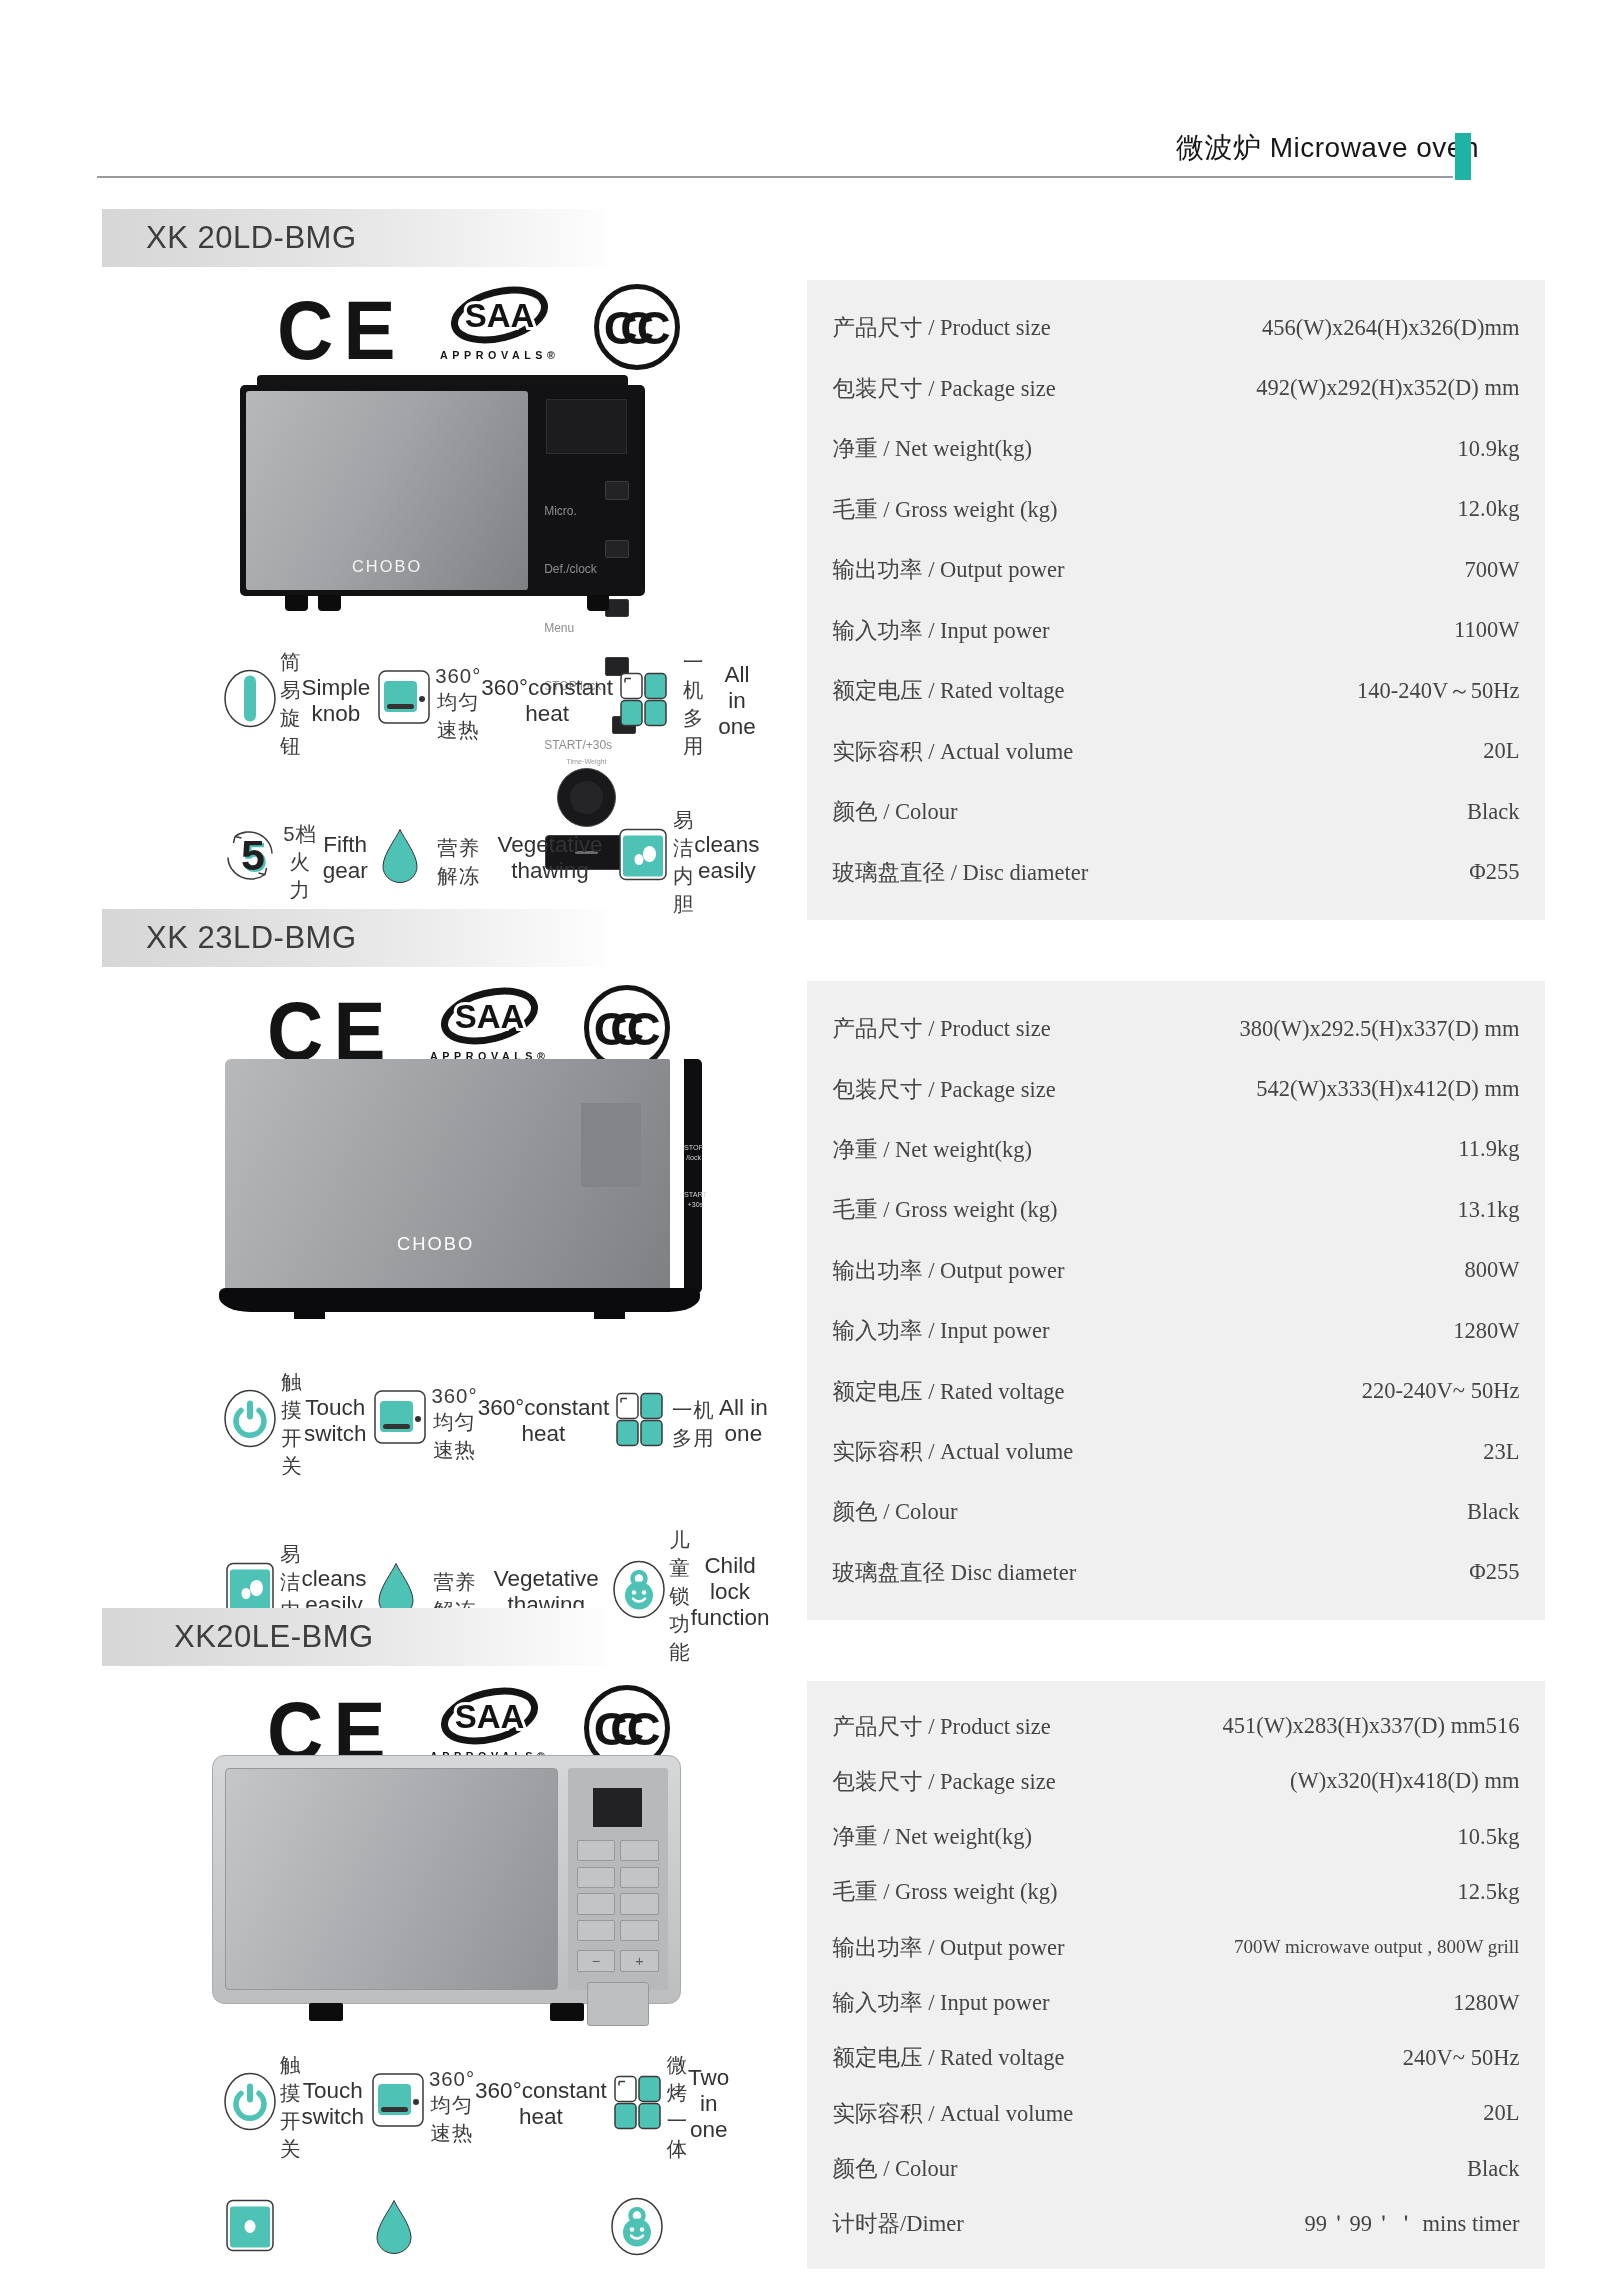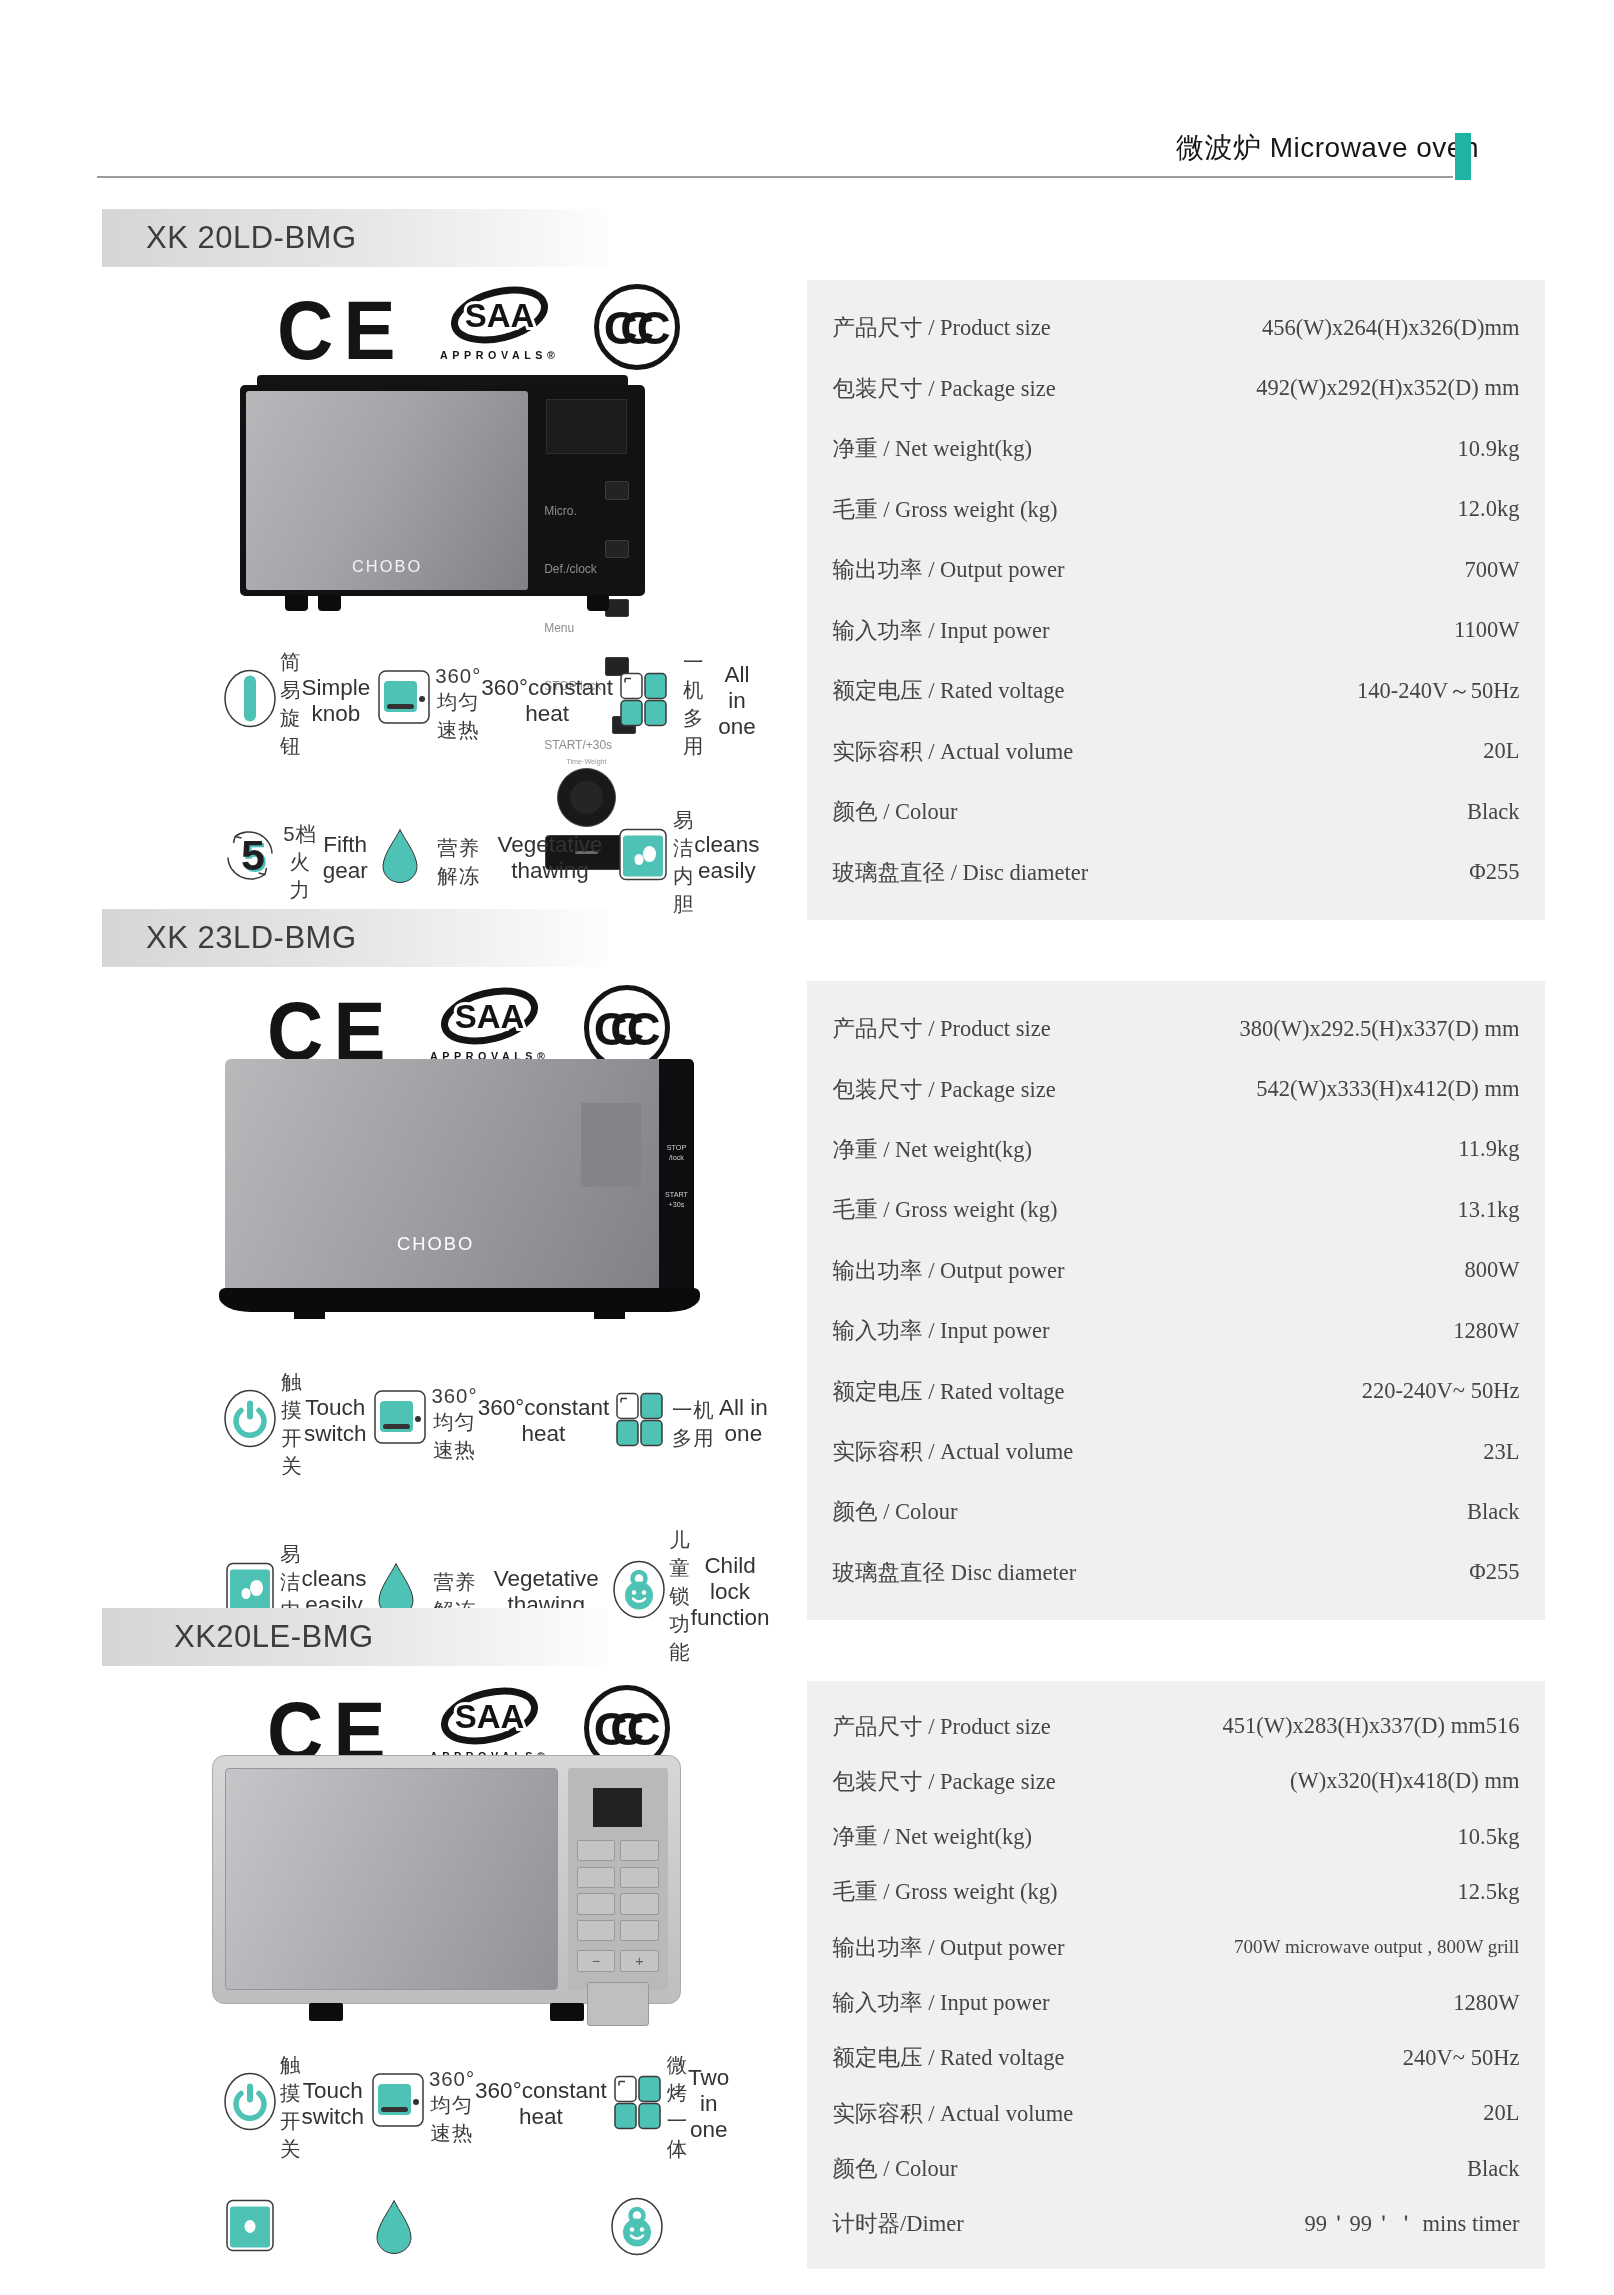--- a/index.html
+++ b/index.html
@@ -72,22 +72,22 @@
   .mw1-open::after{content:"";position:absolute;left:50%;top:50%;width:22.5px;height:3.1px;margin:-1.5px 0 0 -11.2px;
     background:#6a6a6c;border-radius:1.5px;}
   .mw1 .foot{position:absolute;bottom:0;width:22.5px;height:16.4px;background:#0c0c0c;border-radius:0 0 4.1px 4.1px;}
   .f1a{left:45px;} .f1b{left:78px;} .f1c{right:36px;}
 
   
   .mw2{position:absolute;left:217px;top:1059px;width:485px;height:260px;}
   .mw2-door{position:absolute;top:0;left:8.2px;right:32px;bottom:25.6px;border-radius:6.1px 2px 2px 6.1px;
     background:linear-gradient(115deg,#b7b9bb 0%,#989a9d 55%,#7e8083 100%);}
   .mw2-display{position:absolute;top:44px;right:29px;width:60px;height:84px;background:#828487;}
-  .mw2-strip{position:absolute;top:0;right:8px;width:35px;bottom:25.6px;background:#0e0e10;border-radius:0 5.1px 5.1px 0;
-    display:flex;flex-direction:column;justify-content:center;gap:28px;align-items:center;}
+  .mw2-strip{position:absolute;top:0;right:0;width:18px;bottom:25.6px;background:#0e0e10;border-radius:0 5.1px 5.1px 0;
+    display:flex;flex-direction:column;justify-content:center;gap:28px;align-items:flex-start;}
   .mw2-strip span{font-size:7.2px;color:#d2d2d4;text-align:center;line-height:1.3;white-space:pre-line;}
   .mw2-brand{position:absolute;bottom:38px;left:8.2px;right:32px;text-align:center;
     color:#ffffff;font-size:18.4px;letter-spacing:2px;}
   .mw2-base{position:absolute;bottom:7.2px;left:2px;right:2px;height:23.5px;background:#0b0b0d;
     border-radius:6.1px 6.1px 31px 31px / 6.1px 6.1px 15.3px 15.3px;}
   .mw2 .foot{position:absolute;bottom:0;width:31px;height:9.2px;background:#0b0b0d;}
   .f2a{left:77px;} .f2b{right:77px;}
 
   
   .mw3{position:absolute;left:212px;top:1755px;width:469px;height:266px;}

